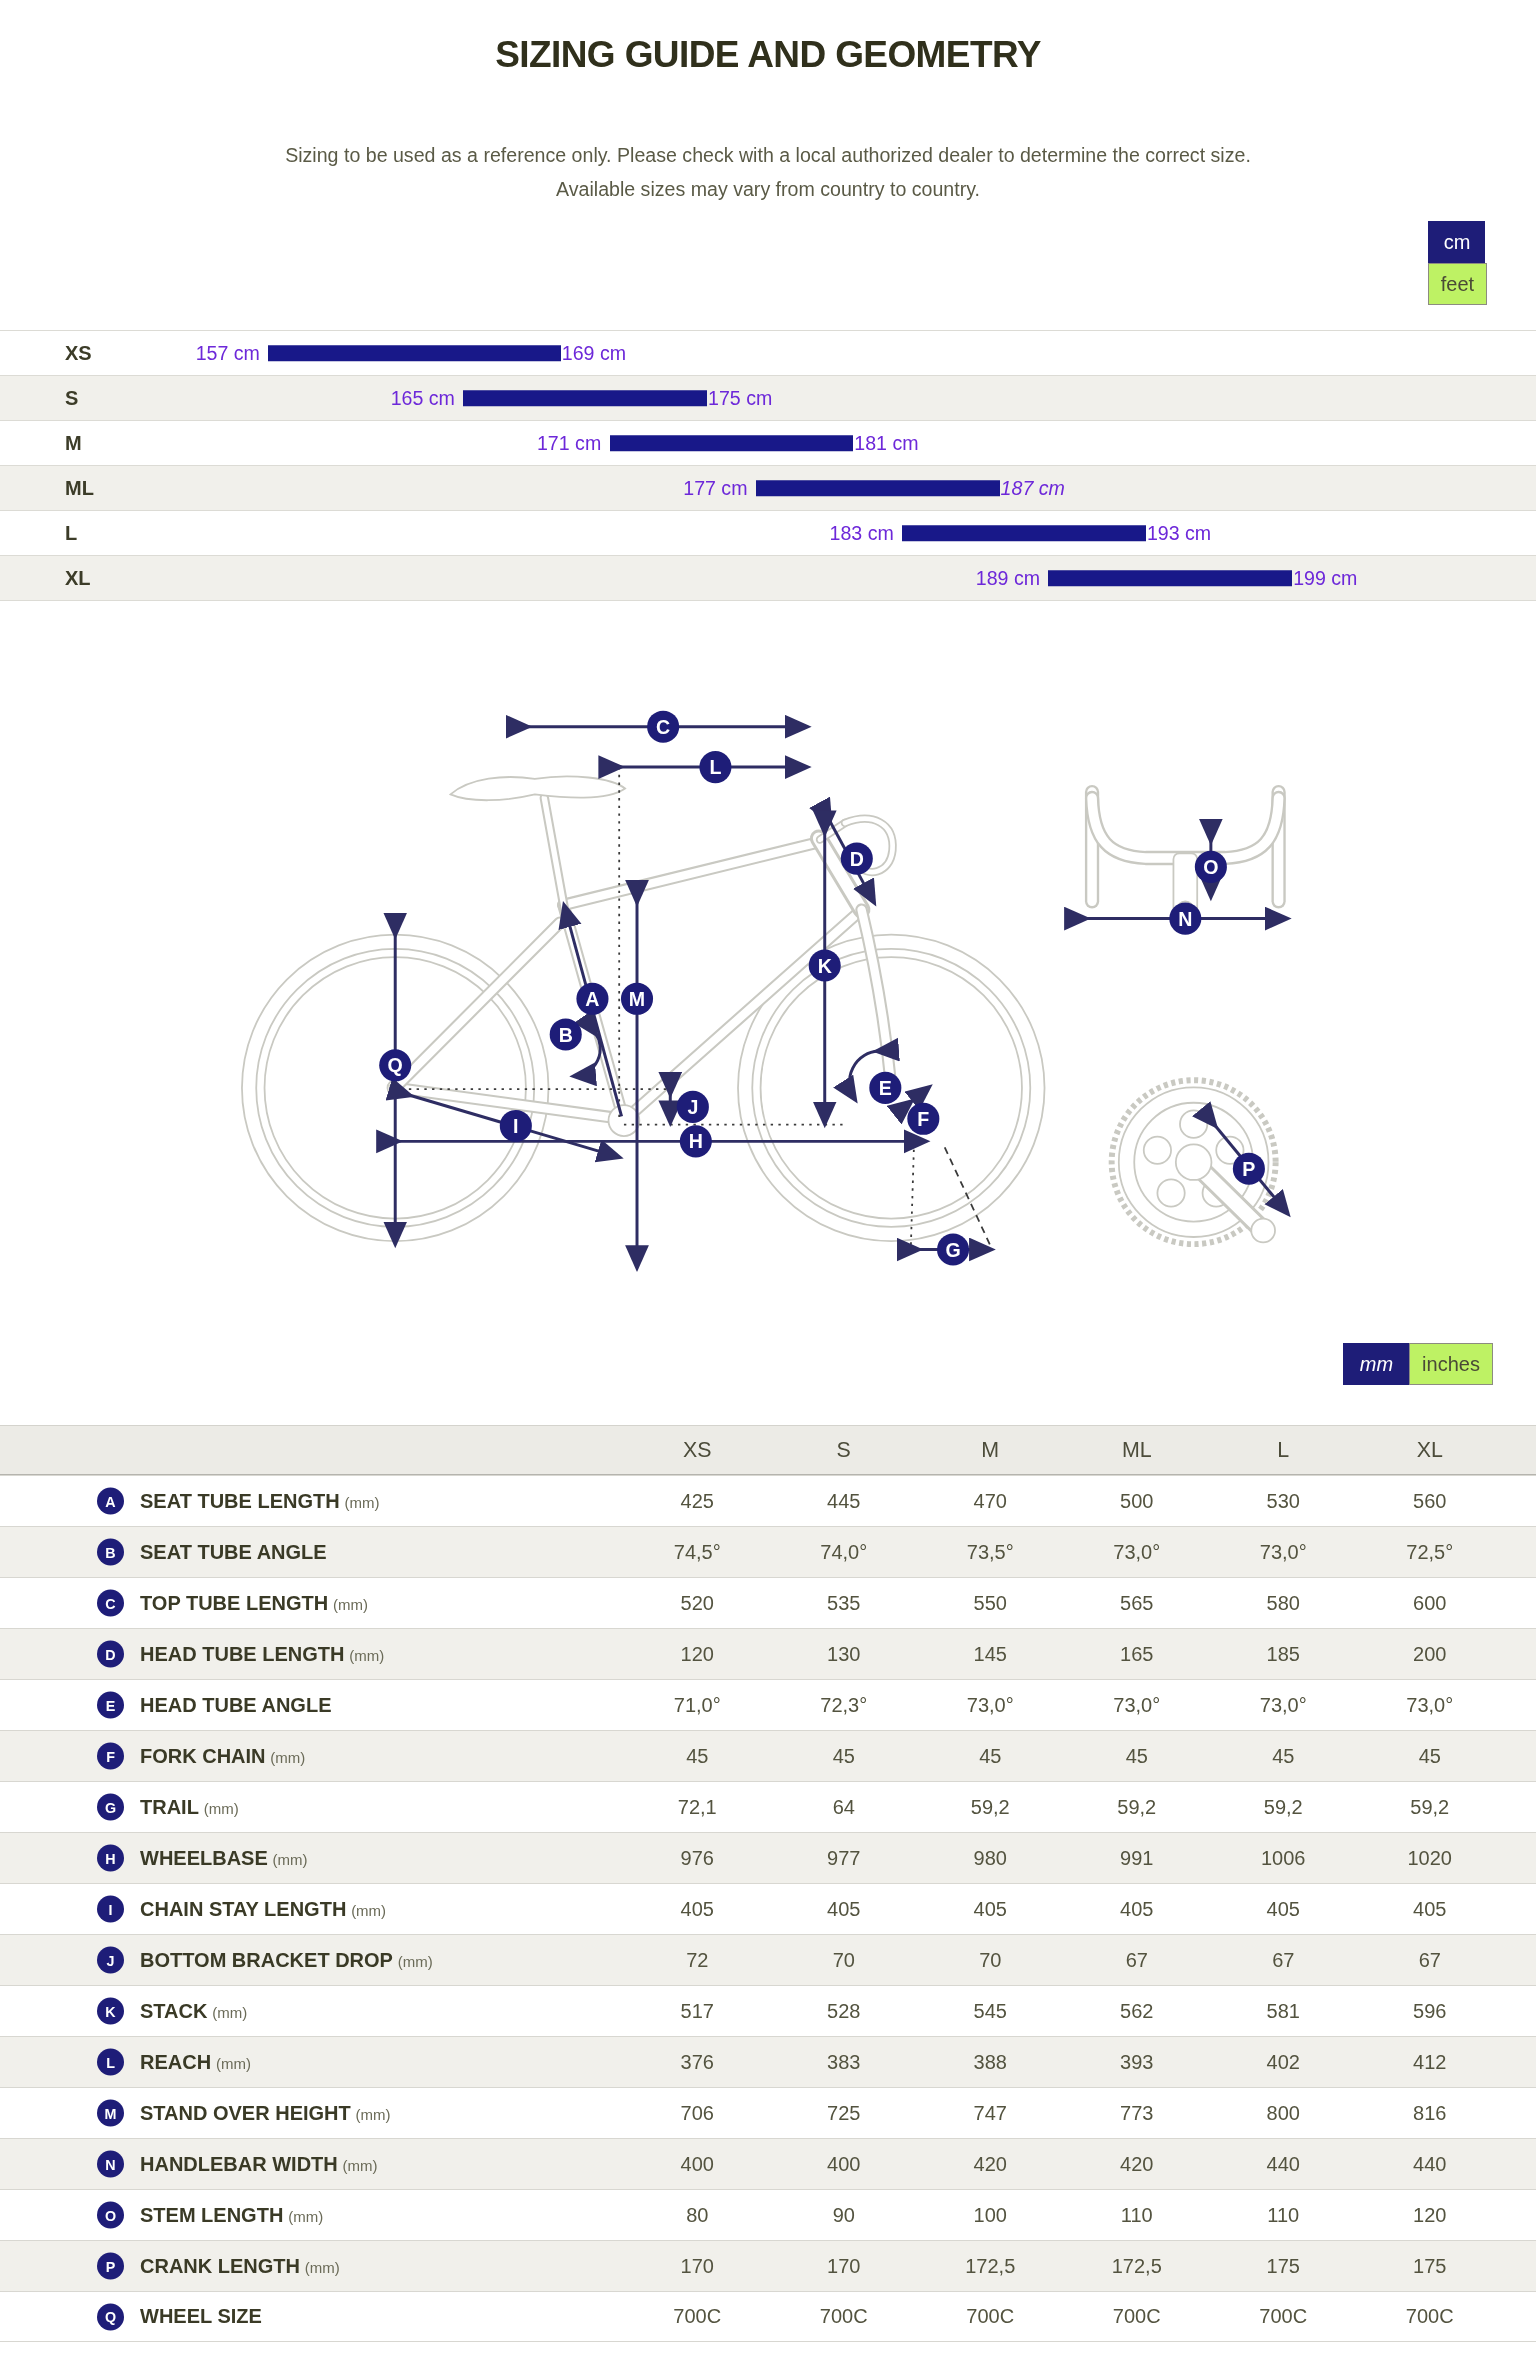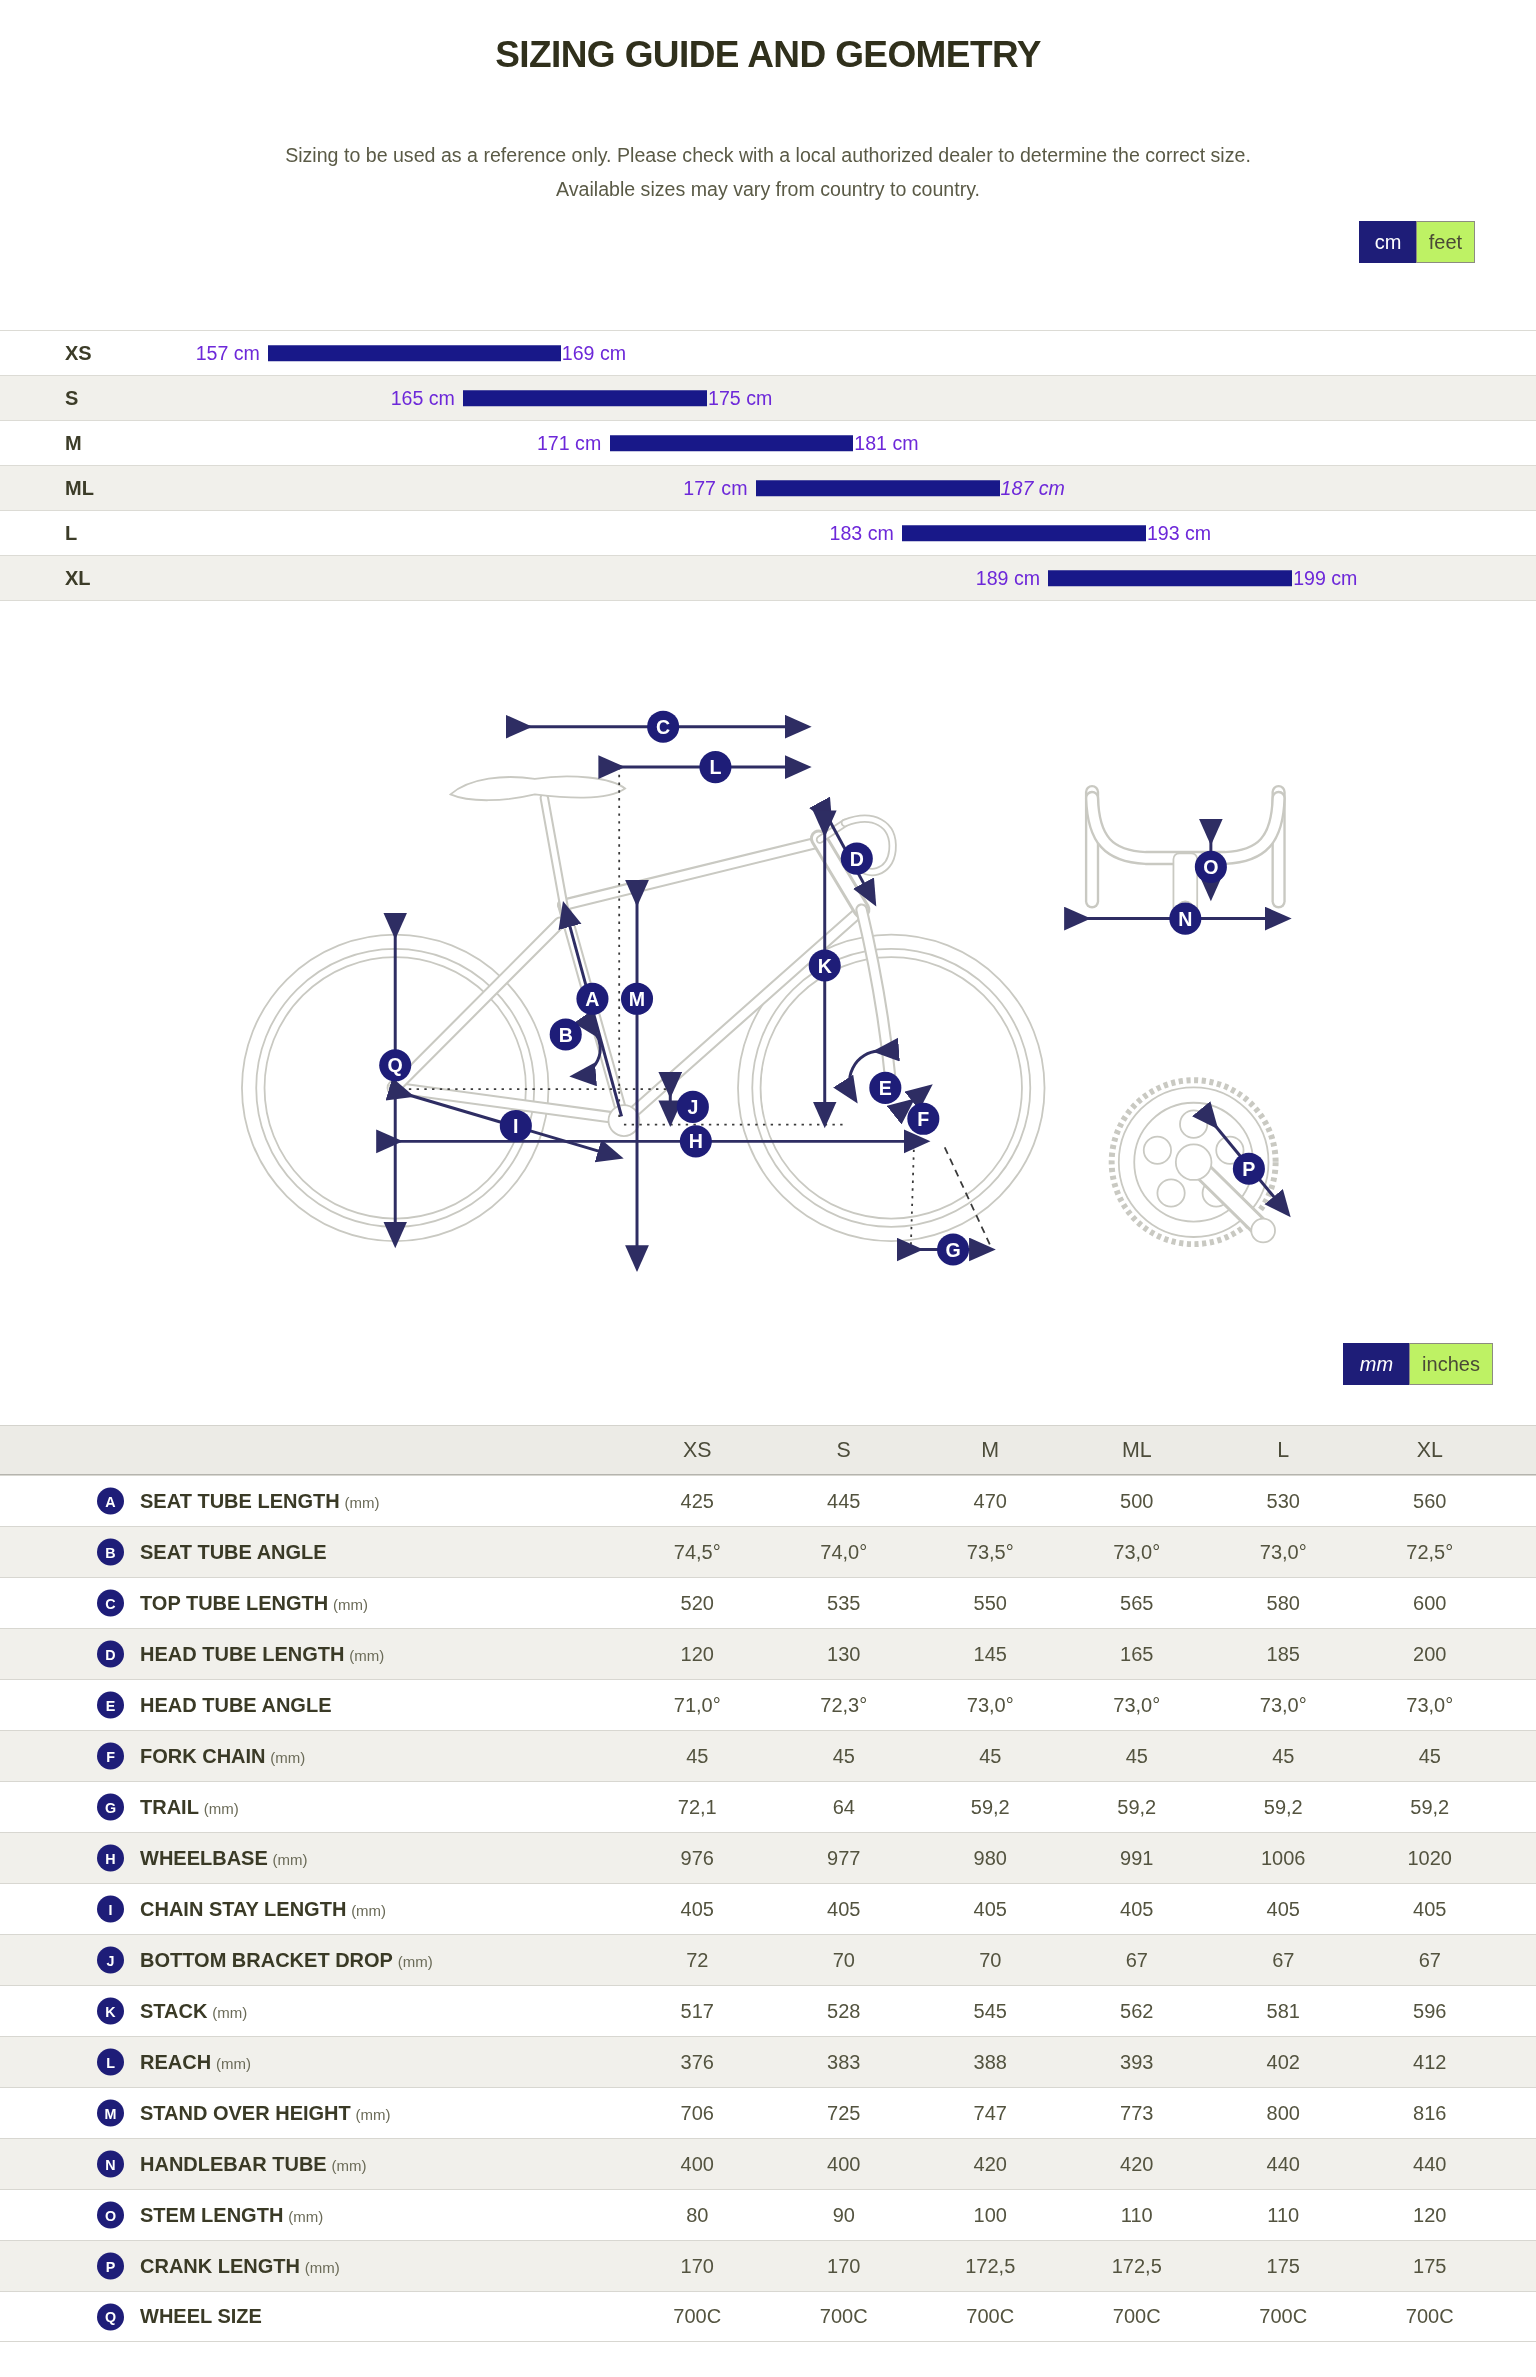--- a/index.html
+++ b/index.html
@@ -21,21 +21,21 @@
   }
 
   
   .toggle{display:flex;}
   .toggle .opt{
     display:flex;align-items:center;justify-content:center;
     height:42px;font-size:20px;cursor:pointer;box-sizing:border-box;
     border:0.6px solid #8c8c80;color:#4a4a36;background:#bef264;
   }
   .toggle .opt.sel{background:#1e1d78;color:#ffffff;border-color:#1e1d78;}
-  #toggle-height{top:221px;right:61px;}
+  #toggle-height{top:221px;right:49px;flex-direction:column;}
   #toggle-height .opt:first-child{width:57px;border-right:none;}
   #toggle-height .opt:last-child{width:59px;}
   #toggle-geometry{top:1343px;right:43px;}
   #toggle-geometry .opt:first-child{width:66px;border-right:none;font-style:italic;}
   #toggle-geometry .opt:last-child{width:84px;text-align:center;}
 
   
   .size-chart{top:330px;left:0;width:1536px;}
   .size-row{
     position:relative;height:44px;border-top:0.6px solid #dcdbd5;background:#ffffff;
@@ -480,21 +480,21 @@
   <div class="val">706</div>
       <div class="val">725</div>
       <div class="val">747</div>
       <div class="val">773</div>
       <div class="val">800</div>
       <div class="val">816</div>
     </div>
     <div class="geo-row alt">
     <div class="rowlabel">
       <span class="badge">N</span>
-      <span class="lbl">HANDLEBAR TUBE</span><span class="unit">(mm)</span>
+      <span class="lbl">HANDLEBAR WIDTH</span><span class="unit">(mm)</span>
     </div>
   <div class="val">400</div>
       <div class="val">400</div>
       <div class="val">420</div>
       <div class="val">420</div>
       <div class="val">440</div>
       <div class="val">440</div>
     </div>
     <div class="geo-row">
     <div class="rowlabel">

